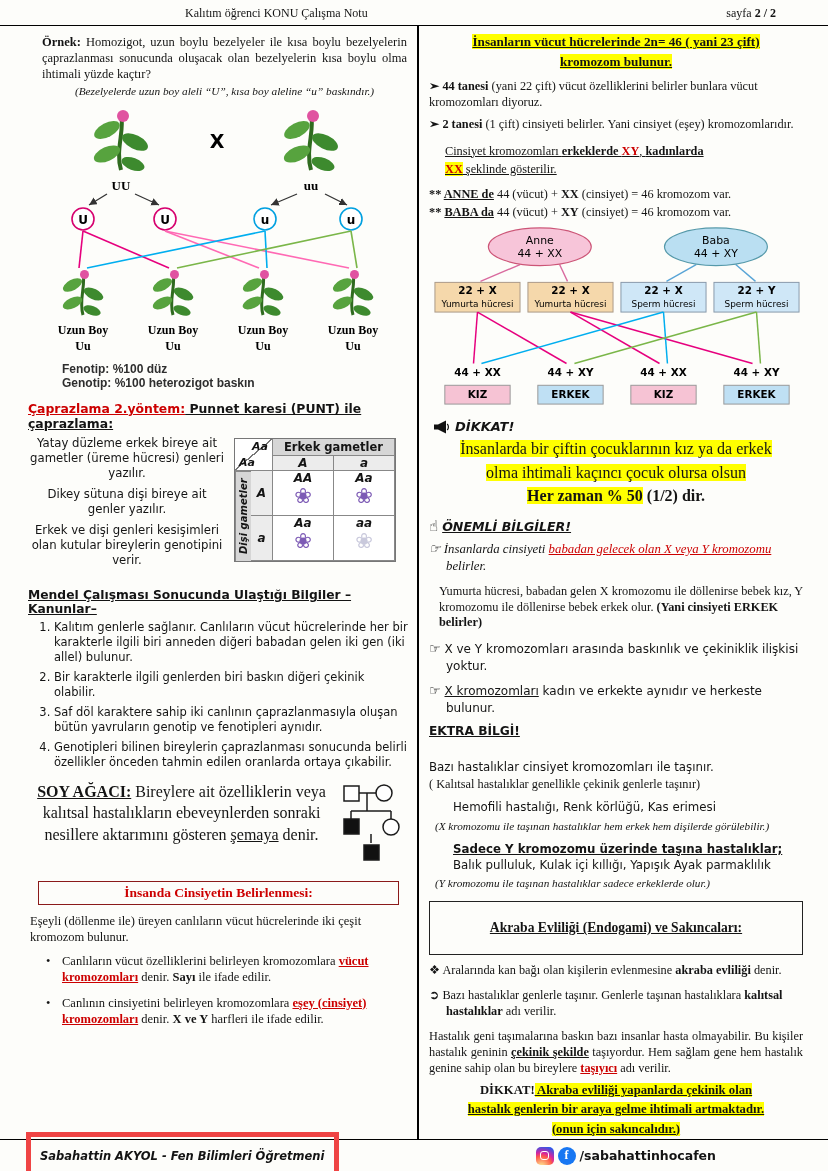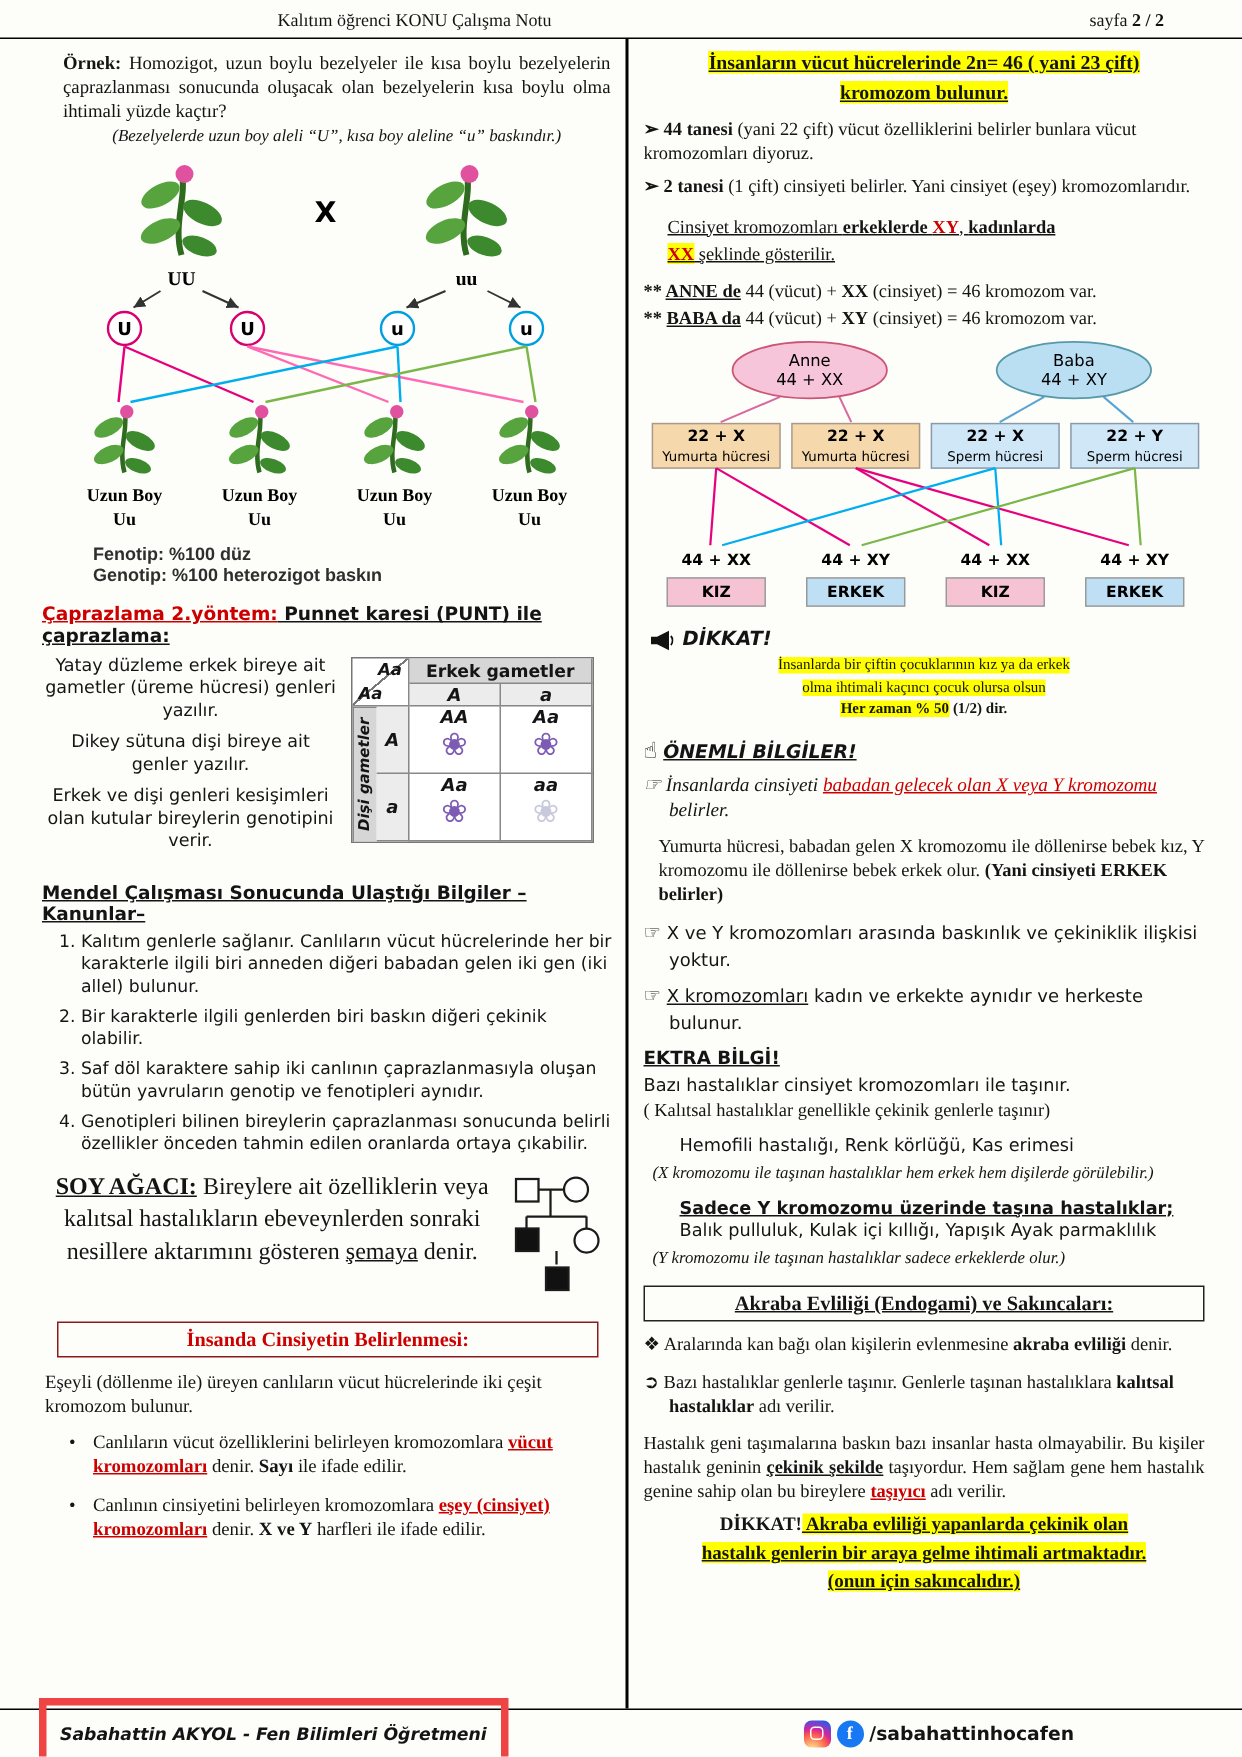--- a/index.html
+++ b/index.html
@@ -89,32 +89,32 @@
   .r-title { font-size:13.2px; margin-bottom:7px; line-height:1.5; text-align:center; }
   .rp { margin-bottom:6px; line-height:1.3; }
   .arrow-glyph { font-weight:bold; }
   .sexline { margin:9px 0 9px 16px; line-height:1.5; }
   .ab-line { margin-bottom:3px; font-size:12.3px; }
 
   .sexdiag { display:block; margin:4px 0 2px; font-family:"DejaVu Sans", sans-serif; }
 
   .dk-head { display:flex; align-items:center; gap:6px; margin:7px 0 3px 4px; font-family:"DejaVu Sans", sans-serif; }
   .dk-head b { font-style:italic; font-size:13px; }
-  .dikkat1-body { text-align:center; line-height:1.45; font-size:10px; margin-bottom:4px; }
+  .dikkat1-body { text-align:center; line-height:1.45; font-size:16px; margin-bottom:4px; }
 
   .on-head { margin:10px 0 5px; font-size:12.6px; font-family:"DejaVu Sans", sans-serif; }
   .hand-glyph { font-size:15px; }
   .pointer-item { margin-bottom:8px; padding-left:17px; text-indent:-17px; line-height:1.35; }
   .pointer-glyph { font-size:13px; }
   .onemli-i1 { font-style:italic; font-size:12.8px; }
   .onemli-p { margin:2px 0 9px 10px; line-height:1.3; }
   .ek-note { font-size:11.2px; font-style:italic; margin:3px 0 8px 6px; line-height:1.3; }
   .x-block { margin-left:24px; margin-bottom:2px; font-family:"DejaVu Sans", sans-serif; font-size:11.8px; line-height:1.35; }
 
-  .akraba-box { border:1.3px solid #222; text-align:center; padding:3px; margin:10px 0 7px; font-size:13.6px; }
+  .akraba-box { border:1.3px solid #222; text-align:center; padding:18px; margin:10px 0 7px; font-size:13.6px; }
   .ak-p { text-align:justify; line-height:1.32; }
   .ak-dikkat { text-align:center; line-height:1.5; font-size:12.7px; margin-top:5px; }
 
   svg text { font-family:"DejaVu Sans", sans-serif; }
   .stem { stroke:#2f6b1f; stroke-width:2; fill:none; }
   .leaf1 { fill:#57a33e; } .leaf2 { fill:#3d8a2e; } .bloom { fill:#e052a0; }
   .gen-label { font-family:"Liberation Serif", serif; font-weight:bold; font-size:13px; }
   .xcross { font-size:19px; font-weight:bold; }
   .gam-letter { font-weight:bold; font-size:12px; }
   .off-label { font-family:"Liberation Serif", serif; font-weight:bold; font-size:12px; }
@@ -349,21 +349,21 @@
     <p class="on-head"><span class="hand-glyph">☝</span> <b class="i u">ÖNEMLİ BİLGİLER!</b></p>
 
     <p class="pointer-item onemli-i1"><span class="pointer-glyph">☞</span> <span>İnsanlarda cinsiyeti </span><span class="red u">babadan gelecek olan X veya Y kromozomu</span><span> belirler.</span></p>
 
     <p class="onemli-p"><span>Yumurta hücresi, babadan gelen X kromozomu ile döllenirse bebek kız, Y kromozomu ile döllenirse bebek erkek olur. </span><b>(Yani cinsiyeti ERKEK belirler)</b></p>
 
     <p class="pointer-item hand" style="font-size:12px"><span class="pointer-glyph">☞</span> <span>X ve Y kromozomları arasında baskınlık ve çekiniklik ilişkisi yoktur.</span></p>
 
     <p class="pointer-item hand" style="font-size:12px"><span class="pointer-glyph">☞</span> <span class="u">X kromozomları</span><span> kadın ve erkekte aynıdır ve herkeste bulunur.</span></p>
 
-    <p class="rp hand" style="font-size:12.2px; margin-bottom:2px"><b class="u">EKTRA BİLGİ!</b></p>
+    <p class="rp hand" style="font-size:12.2px; margin-bottom:20px"><b class="u">EKTRA BİLGİ!</b></p>
     <p class="rp hand" style="font-size:11.8px; margin-bottom:2px">Bazı hastalıklar cinsiyet kromozomları ile taşınır.</p>
     <p class="rp" style="margin-bottom:7px">( Kalıtsal hastalıklar genellikle çekinik genlerle taşınır)</p>
 
     <div class="x-block">
       <p>Hemofili hastalığı, Renk körlüğü, Kas erimesi</p>
     </div>
     <p class="ek-note">(X kromozomu ile taşınan hastalıklar hem erkek hem dişilerde görülebilir.)</p>
 
     <div class="x-block">
       <p><b class="u">Sadece Y kromozomu üzerinde taşına hastalıklar;</b></p>

